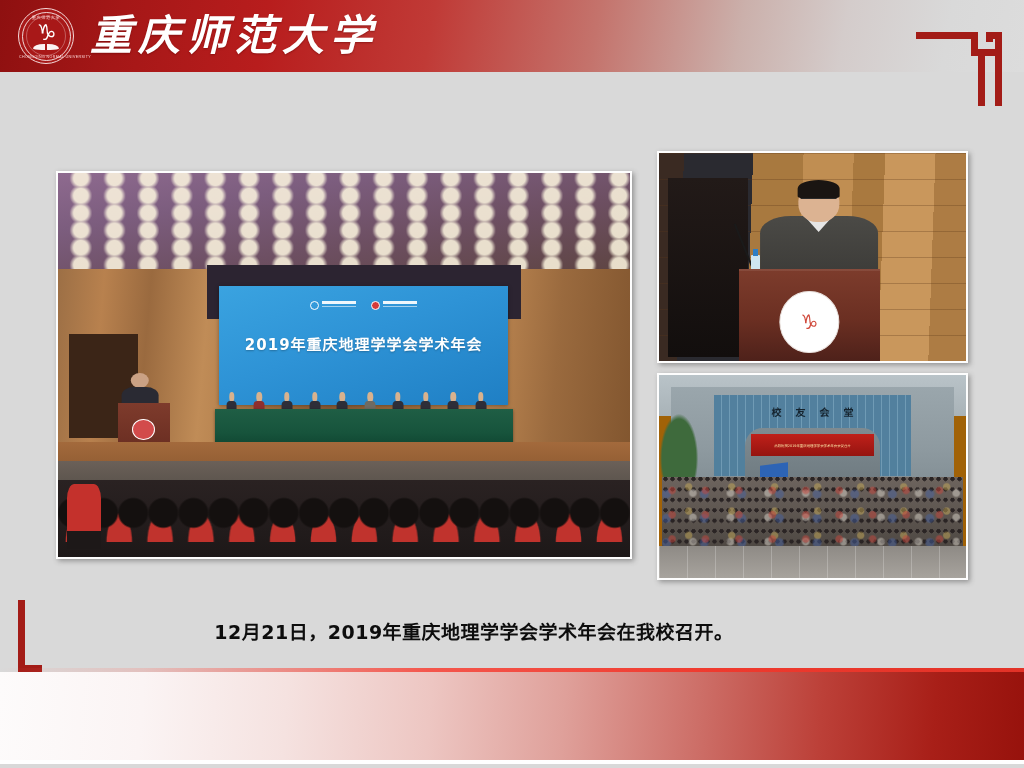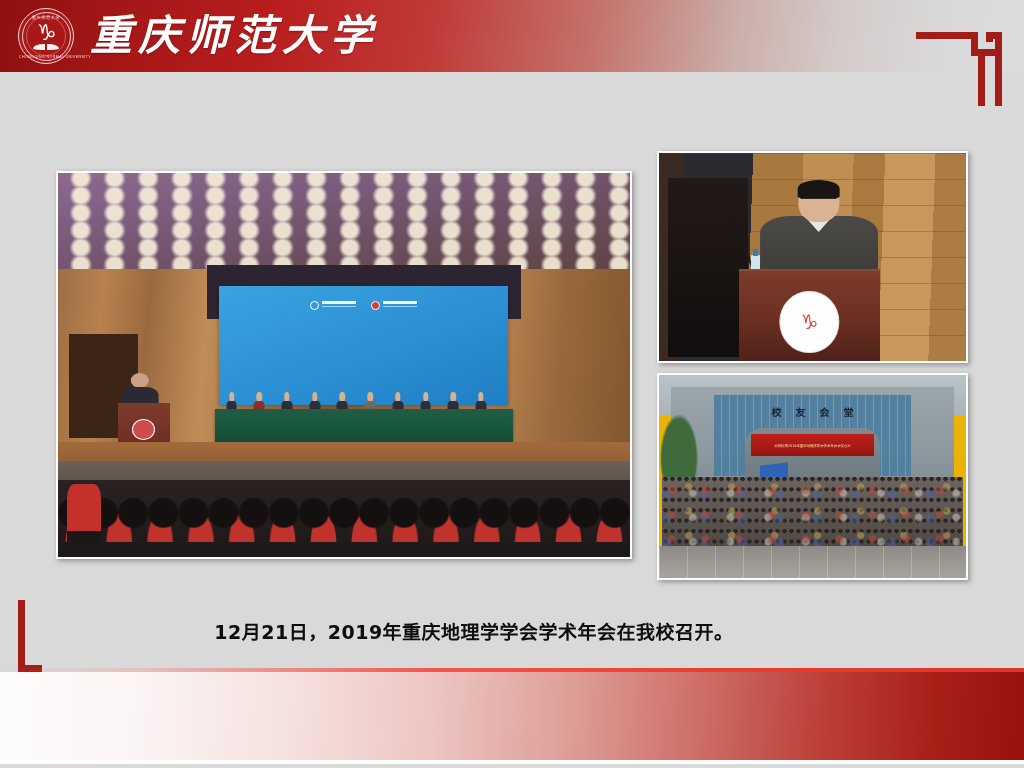--- a/index.html
+++ b/index.html
@@ -380,21 +380,21 @@
     position: absolute; left: 30%; bottom: 42%; width: 3%; height: 9%;
     background: #cfe6f0; border-radius: 1px 1px 0 0;
   }
   .sp-bottle::before {
     content: ""; position: absolute; left: 22%; top: -30%;
     width: 56%; height: 34%; background: #2f7fc4;
   }
 
   
   .photo-group { left: 657px; top: 373px; width: 311px; height: 207px; }
-  .gp-bg { position: absolute; inset: 0; background: #eab308; }
+  .gp-bg { position: absolute; inset: 0; background: #a16207; }
   .gp-sky {
     position: absolute; left: 0; top: 0; width: 100%; height: 20%;
     background: linear-gradient(#b9c3c8, #a9b3b8);
   }
   .gp-building {
     position: absolute; left: 4%; top: 6%; width: 92%; height: 54%;
     background: linear-gradient(#9aa6ac 0%, #8e9aa0 55%, #7f8b91 100%);
   }
   .gp-glass {
     position: absolute; left: 18%; top: 10%; width: 64%; height: 40%;
@@ -560,20 +560,21 @@
         <div class="screen-logos">
           <span class="slogo">
             <span class="mark"></span>
               <span class="bars"></span>
           </span>
           <span class="slogo">
             <span class="mark red"></span>
               <span class="bars"></span>
           </span>
         </div>
+        <div class="screen-title">2019年重庆地理学学会学术年会</div>
       </div>
 
       <div class="panelists">
         <div class="panelist" style="left:2%">
             <span class="head"></span>
             <span class="body"></span>
           </div>
         <div class="panelist" style="left:11.5%">
             <span class="head"></span>
             <span class="body" style="background:#8d2f2f"></span>

